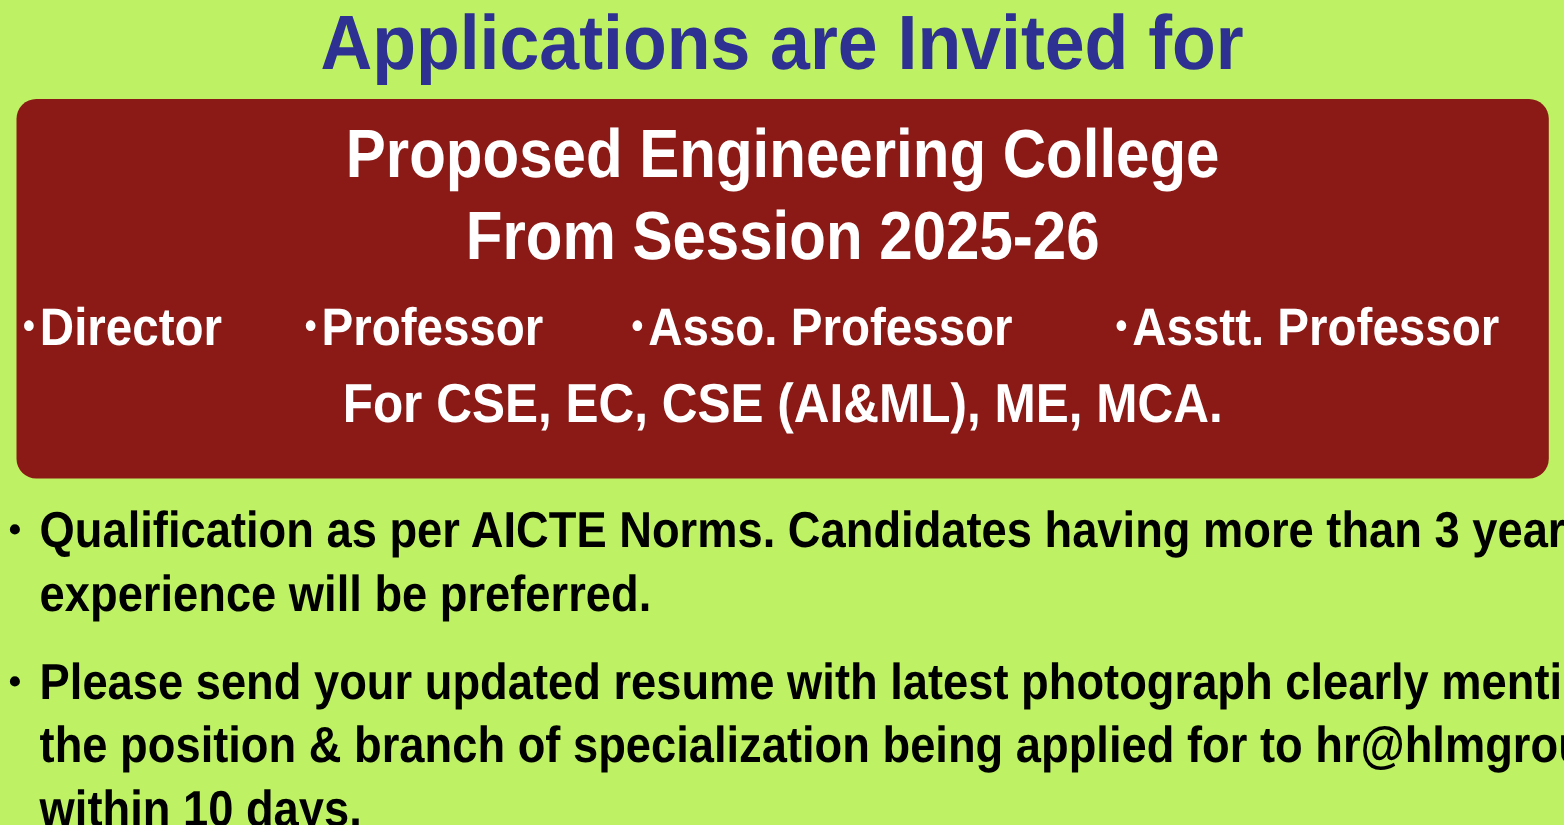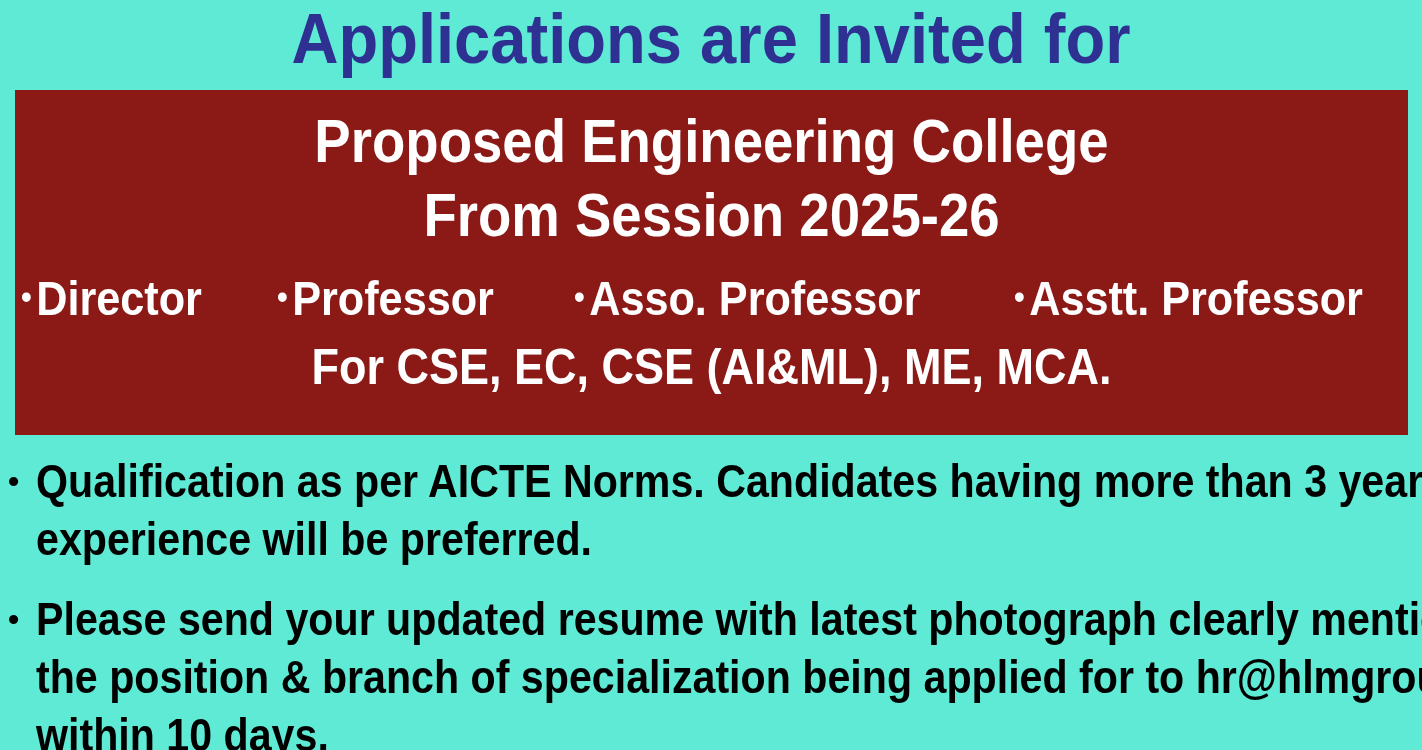--- a/index.html
+++ b/index.html
@@ -5,21 +5,21 @@
   html, body {
     margin: 0;
     padding: 0;
     background: #ffffff;
   }
 
   #ad {
     position: relative;
     width: 1422px;
     height: 750px;
-    background: #5eead4;
+    background: #bef264;
     overflow: hidden;
     font-family: "Liberation Sans Narrow", "Liberation Sans", sans-serif;
     -webkit-font-smoothing: antialiased;
   }
 
   
   .headline {
     position: absolute;
     top: -6px;
     left: 0;
@@ -38,20 +38,21 @@
   
   .banner {
     position: absolute;
     left: 15px;
     top: 90px;
     width: 1393px;
     height: 345px;
     background: #8b1a17;
     box-sizing: border-box;
     overflow: hidden;
+    border-radius: 18px;
   }
 
   .banner-title {
     position: absolute;
     left: 0;
     width: 100%;
     text-align: center;
     color: #ffffff;
     font-weight: bold;
     white-space: nowrap;

